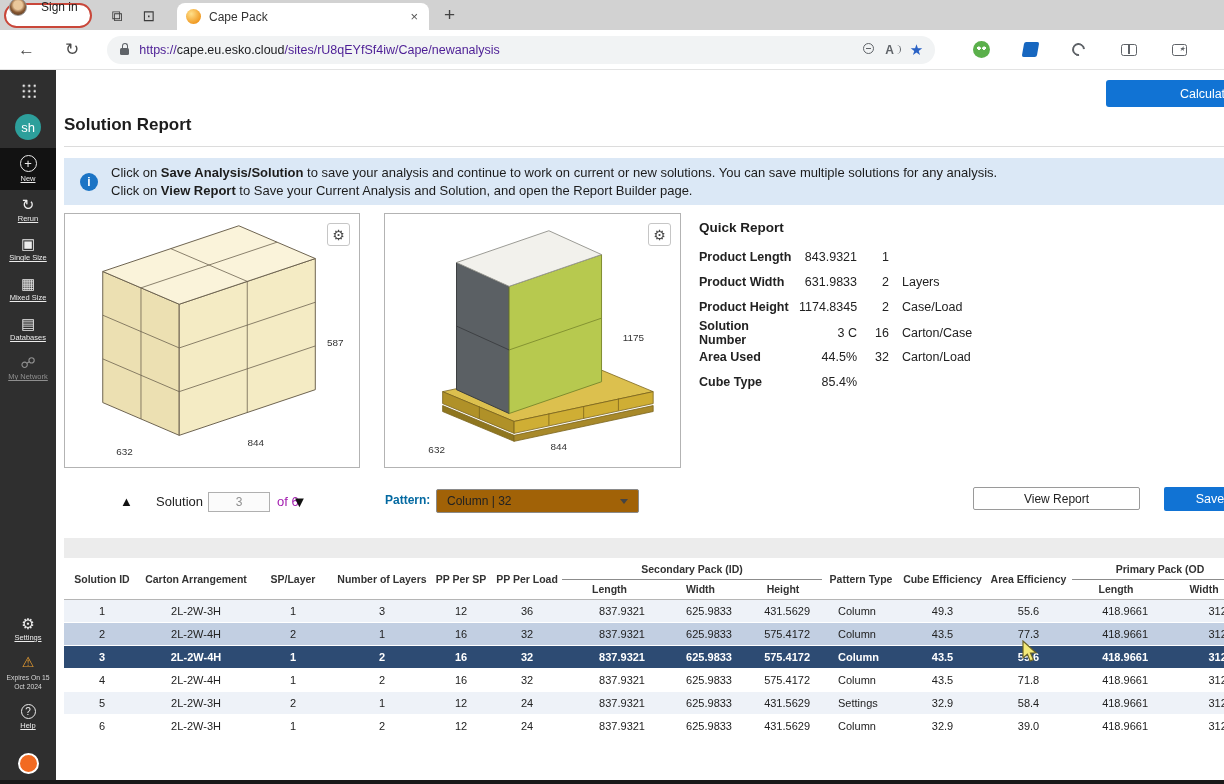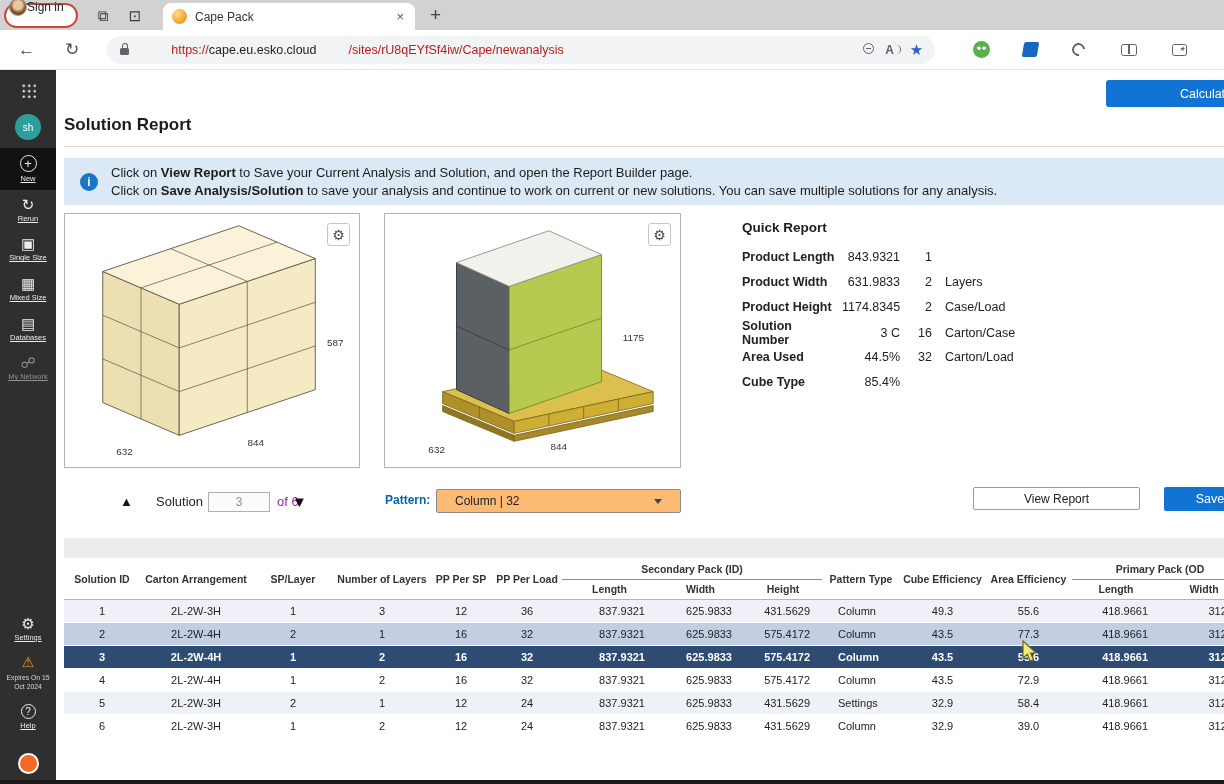--- a/index.html
+++ b/index.html
@@ -1,60 +1,60 @@
 <!DOCTYPE html>
 <html><head>
 <meta charset="utf-8">
 <style>
   * { margin:0; padding:0; box-sizing:border-box; }
   html,body { width:1224px; height:784px; overflow:hidden; }
   body { font-family:"Liberation Sans", sans-serif; background:#fff; position:relative; color:#222; }
 
   
   .tabstrip { position:absolute; top:0; left:0; width:1224px; height:30px; background:#d2d2d2; display:flex; align-items:center; }
-  .signin { height:25px; margin-left:4px; background:#fff; border:2px solid #c9473a; border-radius:13px; display:flex; align-items:center; gap:0; padding:0 12px 16px 3px; font-size:12px; color:#222; }
+  .signin { height:25px; margin-left:4px; background:#fff; border:2px solid #c9473a; border-radius:13px; display:flex; align-items:center; gap:14px; padding:0 12px 16px 3px; font-size:12px; color:#222; }
   .mini-avatar { width:18px; height:18px; border-radius:50%; background:radial-gradient(circle at 50% 38%, #eac79b 34%, #8a5a33 58%, #42281a 100%); border:1px solid #999; }
   .ts-icon { margin-left:20px; font-size:15px; color:#3c3c3c; line-height:1; }
   .tab { margin-left:22px; width:252px; height:27px; background:#fff; border-radius:8px 8px 0 0; display:flex; align-items:center; gap:8px; padding:0 9px; align-self:flex-end; }
   .favicon { width:15px; height:15px; border-radius:50%; background:radial-gradient(circle at 35% 32%, #ffe08a, #f09a23 72%); flex:none; }
   .tab-title { font-size:12px; color:#333; flex:1; white-space:nowrap; overflow:hidden; }
   .tab-close { font-size:13px; color:#555; padding:0 2px; }
   .newtab { margin-left:15px; font-size:19px; color:#444; }
 
   .navbar { position:absolute; top:30px; left:0; width:1224px; height:40px; background:#fff; border-bottom:1px solid #e3e3e3; display:flex; align-items:center; }
   .nav-glyph { font-size:17px; color:#4a4a4a; line-height:1; }
   .back { margin-left:18px; }
   .reload { margin-left:30px; }
   .urlbar { margin-left:28px; width:828px; height:28px; background:#f1f3f4; border-radius:14px; display:flex; align-items:center; gap:9px; padding:0 12px; }
   .lockwrap { position:relative; width:11px; height:13px; flex:none; }
   .lock-body { position:absolute; left:1px; bottom:1px; width:9px; height:7px; background:#5f6368; border-radius:1.5px; }
   .lock-shackle { position:absolute; left:2.5px; top:0; width:6px; height:6px; border:1.5px solid #5f6368; border-bottom:none; border-radius:3px 3px 0 0; }
   .url-text { font-size:12.5px; flex:1; white-space:nowrap; overflow:hidden; color:#202124; }
-  .url-dim { color:#b91c1c;margin-left:32px; }
+  .url-dim { color:#4c1d95; }
   .zoomout { position:relative; width:13px; height:13px; flex:none; }
   .zoomout i { position:absolute; left:0; top:0; width:11px; height:11px; border:1.5px solid #5f6368; border-radius:50%; }
   .zoomout b { position:absolute; left:3px; top:4.5px; width:5px; height:1.5px; background:#5f6368; }
   .readaloud { font-size:12px; font-weight:bold; color:#5f6368; display:flex; align-items:center; }
   .readaloud i { width:5px; height:9px; border-right:1.5px solid #5f6368; border-radius:0 5px 5px 0; margin-left:2px; }
   .fav-star { font-size:15px; color:#2a62c5; }
   .ext-green { margin-left:38px; width:17px; height:17px; border-radius:50%;
     background: radial-gradient(circle at 35% 42%, #fff 1.6px, transparent 1.8px),
                 radial-gradient(circle at 65% 42%, #fff 1.6px, transparent 1.8px), #5bb04b; }
   .ext-blue { margin-left:33px; width:15px; height:15px; background:#1767c0; transform:skewX(-10deg); border-radius:2px; }
   .essentials { margin-left:34px; width:13px; height:13px; border:2px solid #5f6368; border-right-color:transparent; border-radius:50%; transform:rotate(40deg); }
   .split { margin-left:36px; position:relative; width:16px; height:12px; border:1.5px solid #5f6368; border-radius:2.5px; }
   .split i { position:absolute; left:6.2px; top:0; width:1.5px; height:9.5px; background:#5f6368; }
   .favbar { margin-left:35px; position:relative; width:15px; height:12px; border:1.5px solid #5f6368; border-radius:2.5px; }
   .favbar i { position:absolute; right:1px; top:0.5px; font-size:7px; color:#5f6368; line-height:1; }
 
   
   .sidebar { position:absolute; top:70px; left:0; width:56px; height:714px; background:#2f2f2f; display:flex; flex-direction:column; align-items:center; }
   .apps-grid { margin-top:13px; width:15px; height:15px;
     background: radial-gradient(circle, #e8e8e8 1.3px, transparent 1.5px); background-size:5.5px 5.5px; }
-  .sb-avatar { margin-top:16px; width:26px; height:26px; border-radius:50%; background:#2d9f9b; color:#fff; font-size:10px; display:flex; align-items:center; justify-content:center; }
+  .sb-avatar { margin-top:16px; width:26px; height:26px; border-radius:50%; background:#2d9f9b; color:#fff; font-size:13px; display:flex; align-items:center; justify-content:center; }
   .sb-items { width:100%; display:flex; flex-direction:column; align-items:center; margin-top:8px; }
   .sb-item { width:56px; padding:7px 0 6px; display:flex; flex-direction:column; align-items:center; gap:3px; color:#ececec; }
   .sb-item.active { background:#121212; }
   .sb-item.dim { color:#8f8f8f; }
   .sb-ic { font-size:15px; line-height:1; }
   .sb-ic.ring { width:17px; height:17px; border:1.3px solid currentColor; border-radius:50%; font-size:13px; display:flex; align-items:center; justify-content:center; }
   .sb-label { font-size:7.5px; text-align:center; line-height:1.15; max-width:52px;text-decoration:underline; }
   .sb-bottom { margin-top:auto; width:100%; display:flex; flex-direction:column; align-items:center; padding-bottom:10px; }
   .warn-tri { color:#f0a232; font-size:14px; line-height:1; }
   .warn-text { font-size:6.8px; color:#d8d8d8; text-align:center; line-height:1.25; margin-top:2px; }
@@ -73,36 +73,36 @@
   .banner-text { font-size:13px; line-height:18px; color:#1c1c1c; }
   .banner-text b { font-weight:bold; }
 
   .panel { position:absolute; top:143px; height:255px; border:1px solid #b3b3b3; background:#fff; }
   .panel-left { left:8px; width:296px; }
   .panel-right { left:328px; width:297px; }
   .gear-btn { position:absolute; top:9px; right:9px; width:23px; height:23px; border:1px solid #c6c6c6; border-radius:3px; background:#fff; color:#4a4a4a; font-size:14px; display:flex; align-items:center; justify-content:center; z-index:2; }
   .panel svg { position:absolute; inset:0; width:100%; height:100%; }
   .dim-label { font-size:10px; fill:#333; }
 
-  .qr { position:absolute; left:686px; top:150px; width:470px; }
+  .qr { position:absolute; left:643px; top:150px; width:470px; }
   .qr-title { font-size:13.5px; font-weight:bold; color:#1d1d1d; margin-bottom:9px; }
   .qr-row { display:grid; grid-template-columns:100px 58px 32px auto; height:25px; align-items:center; font-size:12.5px; }
   .qr-label { font-weight:bold; color:#222; }
   .qr-val { text-align:right; color:#222; }
   .qr-val2 { text-align:right; color:#222; }
   .qr-lab2 { padding-left:13px; color:#222; }
 
   .sol-nav { position:absolute; top:420px; left:0; height:24px; }
   .tri { position:absolute; font-size:13px; color:#111; line-height:24px; }
   .sol-label { position:absolute; left:100px; top:4px; font-size:13px; color:#222; }
   .sol-input { position:absolute; left:152px; top:2px; width:62px; height:20px; border:1px solid #b0b0b0; background:#fbfbfb; color:#8f8f8f; font-size:12px; text-align:center; font-family:inherit; }
   .sol-of { position:absolute; left:221px; top:4px; font-size:13px; color:#a21caf; }
 
   .pattern-label { position:absolute; left:329px; top:423px; font-size:12px; font-weight:bold; color:#0369a1; }
-  .pattern-select { position:absolute; left:380px; top:419px; width:245px; height:24px; border:1px solid #8a8a8a; border-radius:2px; background:#fdba74; font-size:12px; color:#222; display:flex; align-items:center; padding:0 18px; }
+  .pattern-select { position:absolute; left:380px; top:419px; width:203px; height:24px; border:1px solid #8a8a8a; border-radius:2px; background:#a16207; font-size:12px; color:#222; display:flex; align-items:center; padding:0 10px; }
   .pattern-select .val { flex:1; }
   .chev { width:0; height:0; border-left:4px solid transparent; border-right:4px solid transparent; border-top:5px solid #444; }
 
   .btn-outline { position:absolute; top:417px; left:917px; width:167px; height:23px; background:#fff; border:1px solid #9a9a9a; border-radius:2px; font-size:12px; color:#222; font-family:inherit; display:flex; align-items:center; justify-content:center; }
   .save-btn { top:417px; left:1108px; width:190px; height:24px; border-radius:2px; }
 
   .table-topbar { position:absolute; top:468px; left:8px; right:0; height:20px; background:#ececec; }
 
   .table-wrap { position:absolute; top:490px; left:8px; width:1200px; }
   .grid-table { border-collapse:collapse; table-layout:fixed; width:1184px; font-size:11px; color:#222; }
@@ -213,22 +213,22 @@
 <div class="main">
 
   <button class="btn-blue calc-btn">Calculate</button>
 
   <div class="page-title">Solution Report</div>
   <div class="title-rule"></div>
 
   <div class="banner">
     <span class="info-ic">i</span>
     <div class="banner-text">
+      <div><span>Click on </span><b>Save Analysis/Solution</b><span> to save your analysis and continue to work on current or new solutions. You can save multiple solutions for any analysis.</span></div>
       <div><span>Click on </span><b>View Report</b><span> to Save your Current Analysis and Solution, and open the Report Builder page.</span></div>
-      <div><span>Click on </span><b>Save Analysis/Solution</b><span> to save your analysis and continue to work on current or new solutions. You can save multiple solutions for any analysis.</span></div>
     </div>
   </div>
 
   <div class="panel panel-left">
     <button class="gear-btn">⚙</button>
     <svg viewBox="0 0 296 253">
       <g stroke="#6d6350" stroke-width="1" stroke-linejoin="round">
         <polygon points="115,222 38,189 38,57 115,90" fill="#ece0b2"></polygon>
         <polygon points="115,222 252,176 252,44 115,90" fill="#f4ebc4"></polygon>
         <polygon points="115,90 38,57 175,11 252,44" fill="#faf3da"></polygon>
@@ -432,21 +432,21 @@
             <td class="a-c">2L-2W-4H</td>
             <td class="a-c">1</td>
             <td class="a-c">2</td>
             <td class="a-c">16</td>
             <td class="a-c">32</td>
             <td class="a-r">837.9321</td>
             <td class="a-r">625.9833</td>
             <td class="a-r">575.4172</td>
             <td class="a-l">Column</td>
             <td class="a-c">43.5</td>
-            <td class="a-c">72.9</td>
+            <td class="a-c">71.8</td>
             <td class="a-r">418.9661</td>
             <td class="a-r">312.9</td>
           </tr>
           <tr class="r-stripe">
             <td class="a-c">5</td>
             <td class="a-c">2L-2W-3H</td>
             <td class="a-c">2</td>
             <td class="a-c">1</td>
             <td class="a-c">12</td>
             <td class="a-c">24</td>

